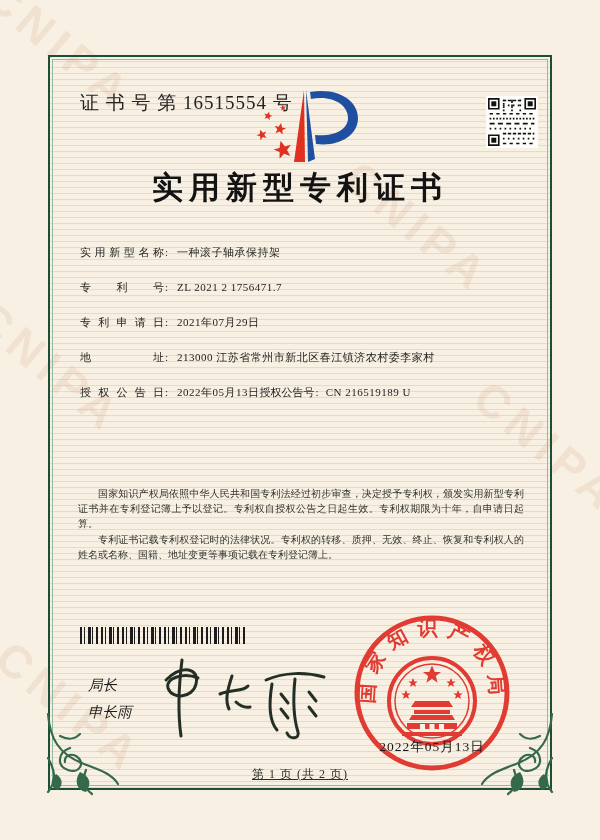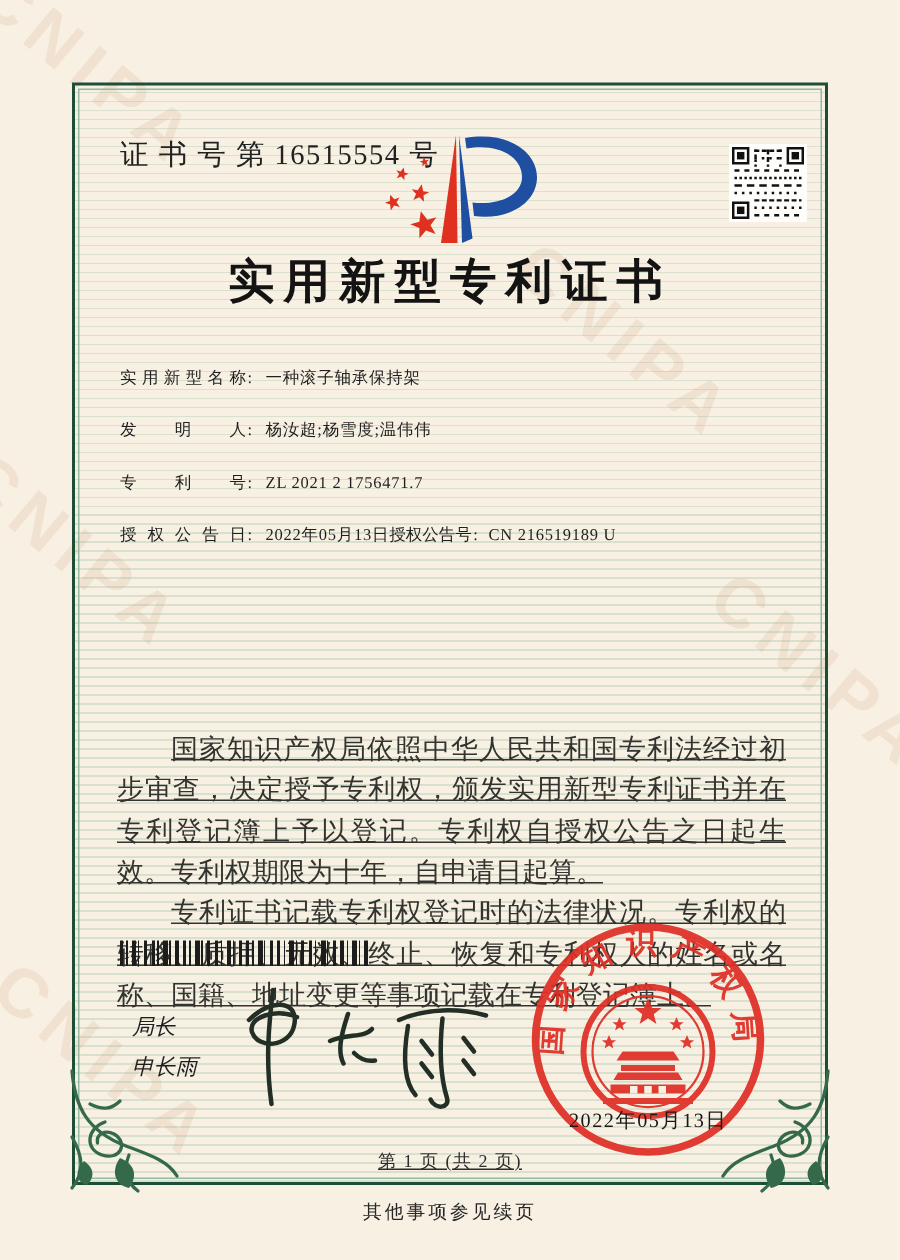--- a/index.html
+++ b/index.html
@@ -29,22 +29,22 @@
            font-size:31px; font-weight:bold; letter-spacing:6px; color:#131313; }
 
   .fields { position:absolute; left:80px; top:243px; width:444px; font-size:11px; color:#1f1f1f; }
   .frow { margin-bottom:16px; line-height:19px; white-space:nowrap; }
   .flabel { display:inline-block; width:84px; text-align:justify; text-align-last:justify; vertical-align:top; }
   .fcolon { display:inline-block; margin:0 9px 0 1px; }
   .fcolon2 { display:inline-block; margin:0 7px 0 1px; }
   .fvalue { letter-spacing:0.5px; }
   .grant2 { }
 
-  .paras { position:absolute; left:78px; top:486px; width:446px; font-size:18px;
-           line-height:1.52; color:#33332f; text-align:justify;text-decoration:underline; }
+  .paras { position:absolute; left:78px; top:486px; width:446px; font-size:10px;
+           line-height:1.52; color:#33332f; text-align:justify; }
   .paras p { text-indent:2em; }
 
   .barcode { position:absolute; left:80px; top:627px; width:166px; height:17px;
     background:repeating-linear-gradient(90deg,
       #1c1c1c 0 2px, rgba(0,0,0,0) 2px 4px,
       #1c1c1c 4px 5px, rgba(0,0,0,0) 5px 8px,
       #1c1c1c 8px 11px, rgba(0,0,0,0) 11px 12px,
       #1c1c1c 12px 13px, rgba(0,0,0,0) 13px 16px,
       #1c1c1c 16px 18px, rgba(0,0,0,0) 18px 21px); }
 
@@ -128,24 +128,27 @@
       </g>
     </svg>
 
     <div class="title">实用新型专利证书</div>
 
     <div class="fields">
       <div class="frow">
         <span class="flabel">实用新型名称</span><span class="fcolon">:</span><span class="fvalue">一种滚子轴承保持架</span>
       </div>
       <div class="frow">
-        <span class="flabel">发明人</span><span class="fcolon">:</span><span class="fvalue">杨汝超;杨雪度;温伟伟</span>
-      </div>
-      <div class="frow">
         <span class="flabel">专利号</span><span class="fcolon">:</span><span class="fvalue">ZL 2021 2 1756471.7</span>
+      </div>
+      <div class="frow">
+        <span class="flabel">专利申请日</span><span class="fcolon">:</span><span class="fvalue">2021年07月29日</span>
+      </div>
+      <div class="frow">
+        <span class="flabel">地址</span><span class="fcolon">:</span><span class="fvalue">213000 江苏省常州市新北区春江镇济农村委李家村</span>
       </div>
       <div class="frow">
         <span class="flabel">授权公告日</span><span class="fcolon">:</span><span class="fvalue">2022年05月13日</span><span class="grant2"><span>授权公告号</span><span class="fcolon2">:</span><span class="fvalue">CN 216519189 U</span></span>
       </div>
     </div>
 
     <div class="paras">
       <p>国家知识产权局依照中华人民共和国专利法经过初步审查，决定授予专利权，颁发实用新型专利证书并在专利登记簿上予以登记。专利权自授权公告之日起生效。专利权期限为十年，自申请日起算。</p>
       <p>专利证书记载专利权登记时的法律状况。专利权的转移、质押、无效、终止、恢复和专利权人的姓名或名称、国籍、地址变更等事项记载在专利登记簿上。</p>
     </div>
@@ -224,15 +227,14 @@
         <path d="M14,46 C22,60 22,70 14,80"></path>
         <path d="M52,58 C48,68 50,76 58,82"></path>
         <path d="M26,24 C34,28 40,28 46,22"></path>
       </g>
       <path d="M46,60 C40,68 42,78 52,80 C58,72 56,64 46,60 Z" fill="#35694b"></path>
       <path d="M22,62 C16,68 16,76 24,78 C30,72 28,66 22,62 Z" fill="#35694b"></path>
     </svg>
 
   </div>
 
-  <div class="footer-note">其他事项参见续页</div>
 
 </div>
 
 </body></html>

